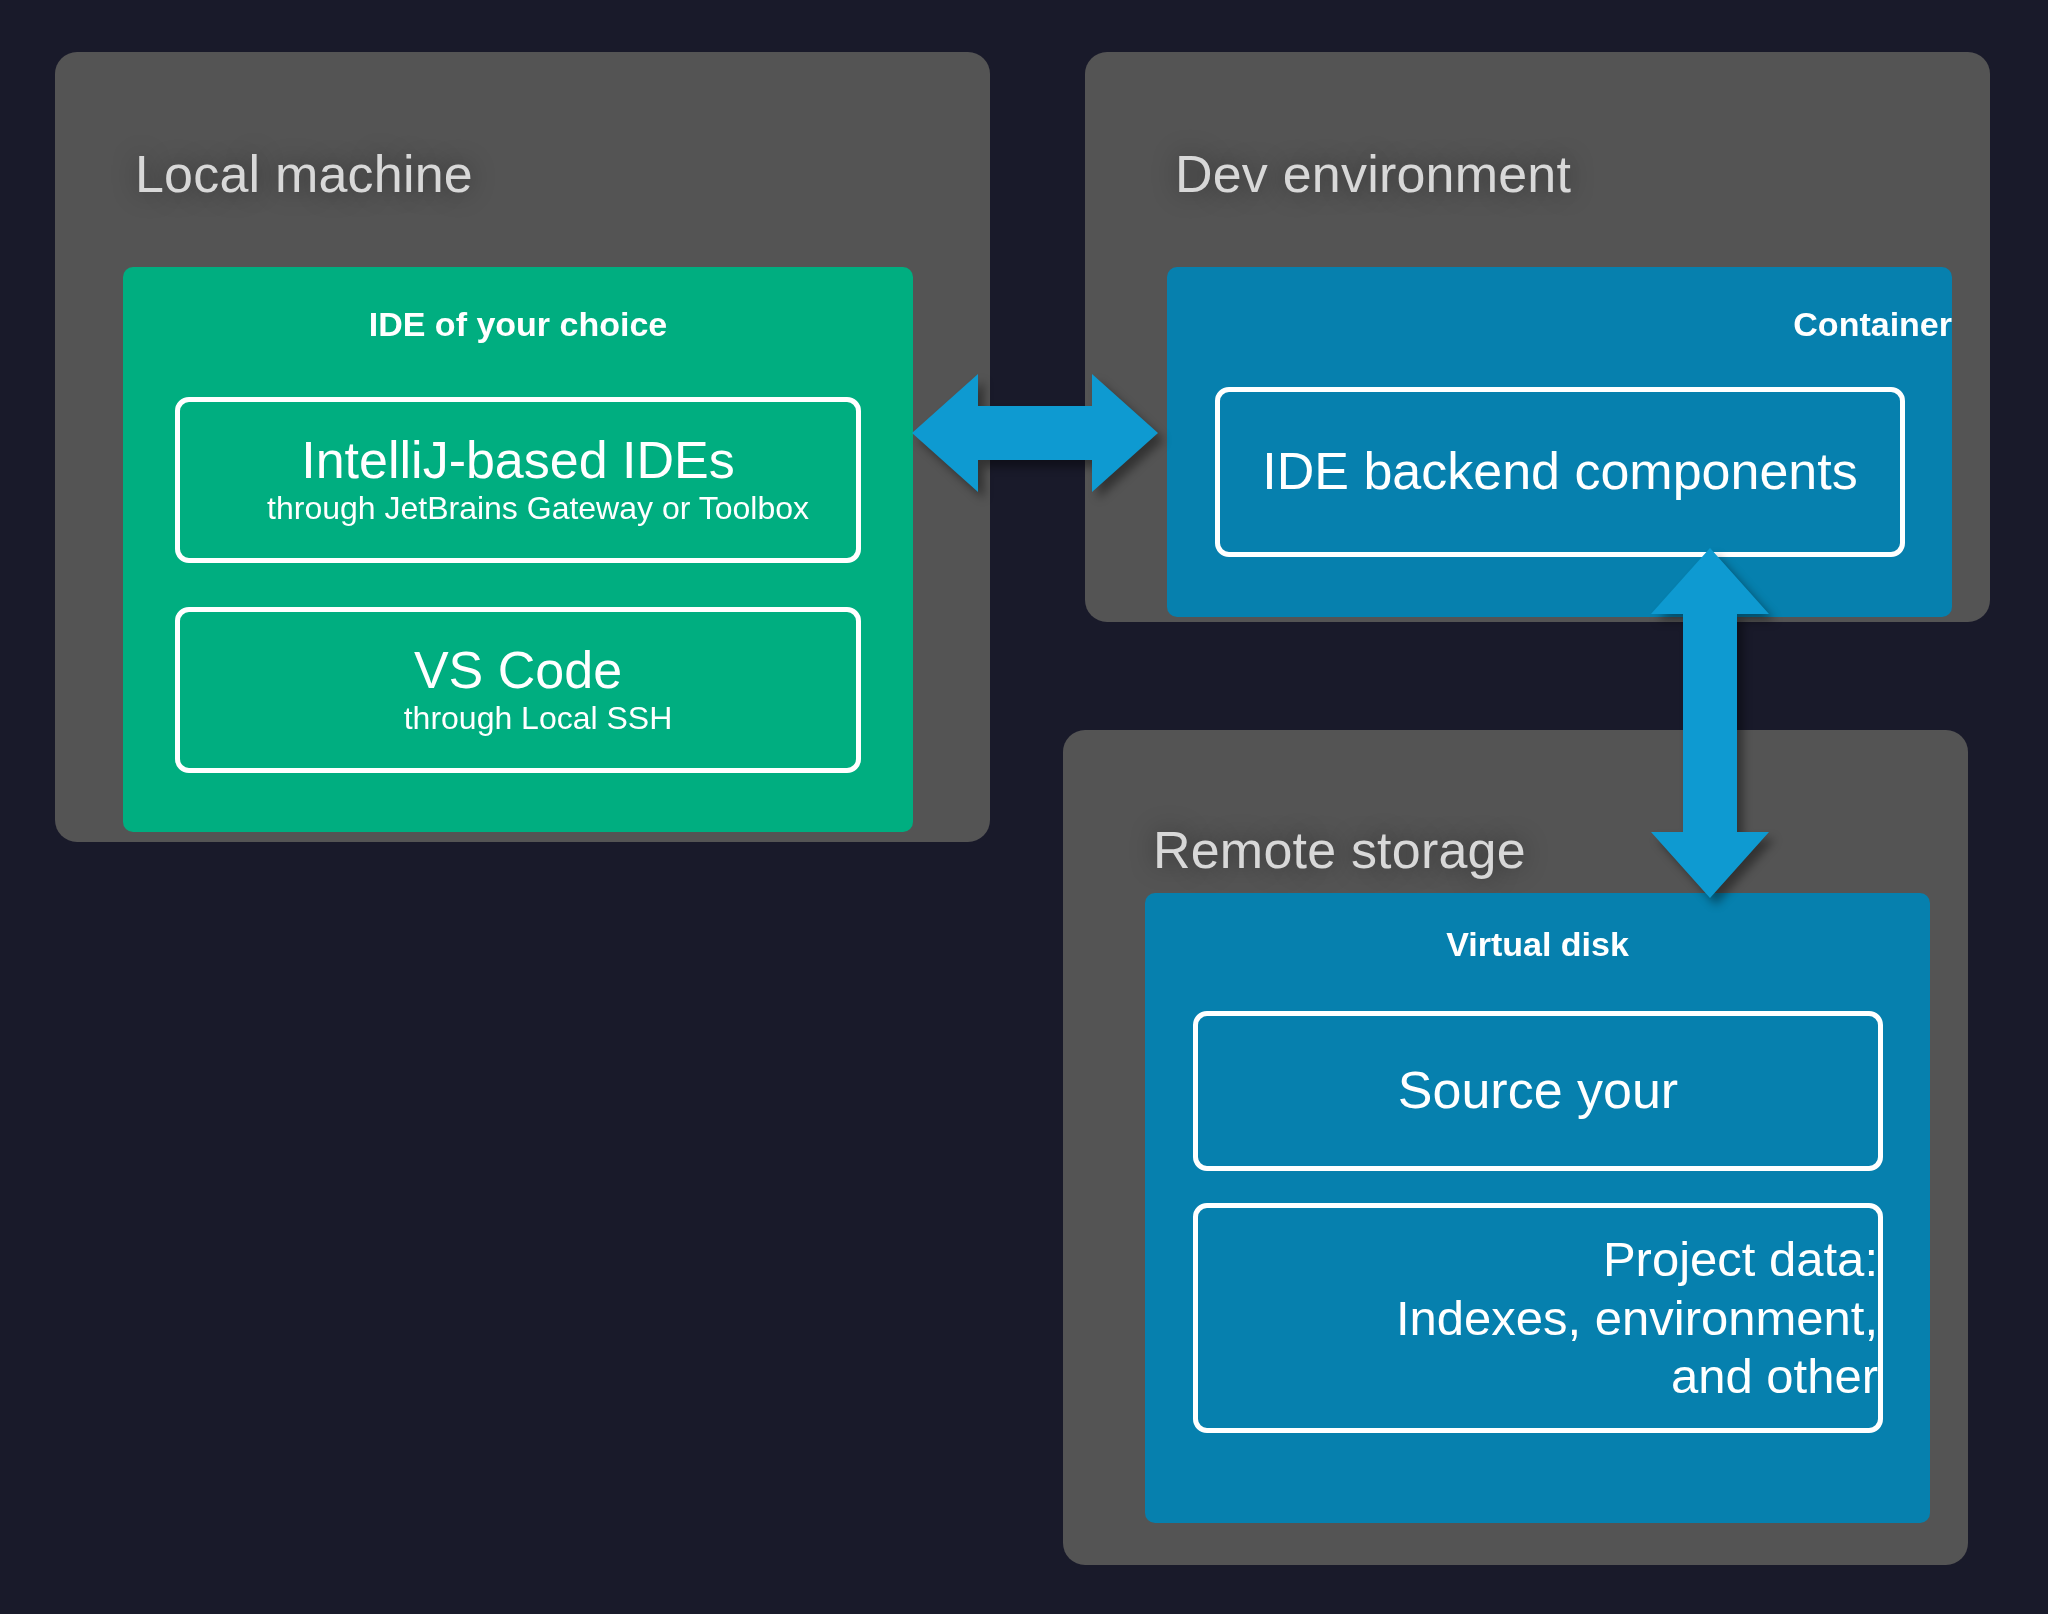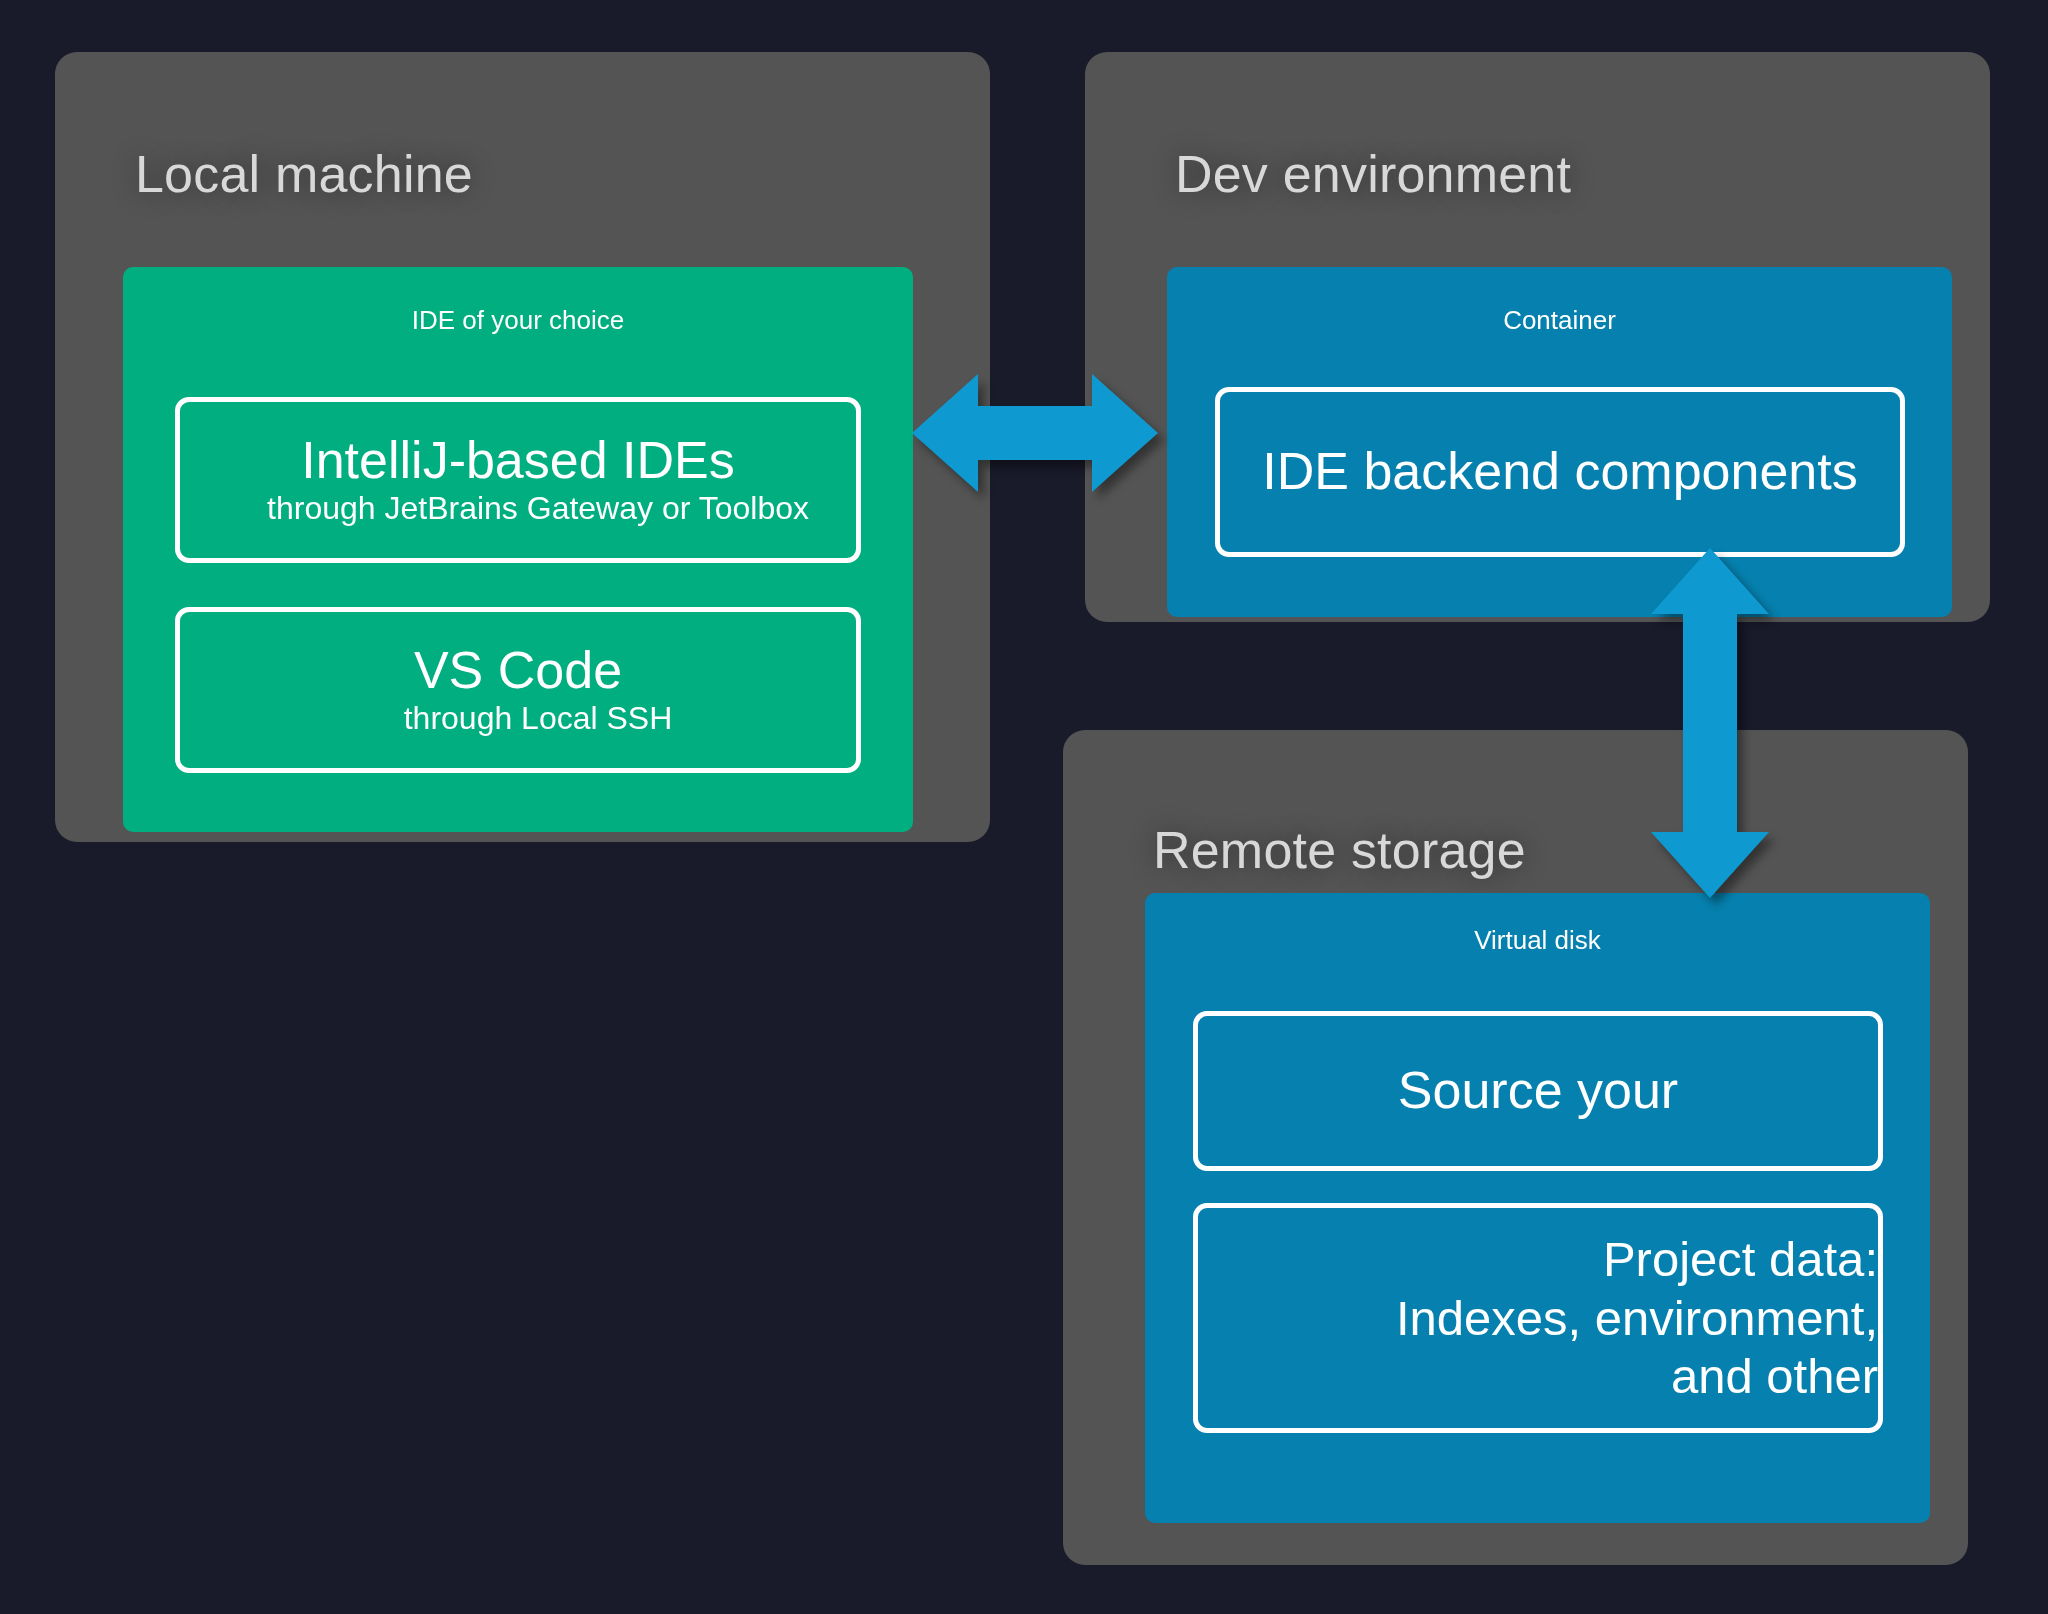--- a/index.html
+++ b/index.html
@@ -41,22 +41,22 @@
     border-radius: 10px;
     display: flex;
     flex-direction: column;
     align-items: center;
   }
   .group.green { background: #00ae80; }
   .group.blue  { background: #0680ae; }
 
   .group-title {
     color: #ffffff;
-    font-size: 26px;
-    font-weight: 400;
+    font-size: 34px;
+    font-weight: 700;
     white-space: nowrap;
   }
 
   
   .leaf {
     position: absolute;
     border: 5px solid #ffffff;
     border-radius: 14px;
     display: flex;
     flex-direction: column;
@@ -111,21 +111,21 @@
       <div class="leaf" style="left:52px; top:340px; width:686px; height:166px;">
         <div class="leaf-main">VS Code</div>
         <div class="leaf-sub">through Local SSH</div>
       </div>
     </div>
   </div>
 
   <div class="panel" style="left:1085px; top:52px; width:905px; height:570px;">
     <div class="panel-title" style="left:90px; top:92px;">Dev environment</div>
 
-    <div class="group blue" style="left:82px; top:215px; width:785px; height:350px;">
+    <div class="group blue" style="left:82px; top:215px; width:785px; height:350px;align-items:flex-end;">
       <div class="group-title" style="margin-top:38px;">Container</div>
 
       <div class="leaf" style="left:48px; top:120px; width:690px; height:170px;">
         <div class="leaf-main">IDE backend components</div>
       </div>
     </div>
   </div>
 
   <div class="panel" style="left:1063px; top:730px; width:905px; height:835px;">
     <div class="panel-title" style="left:90px; top:760px; transform:translateY(-670px);">Remote storage</div>

